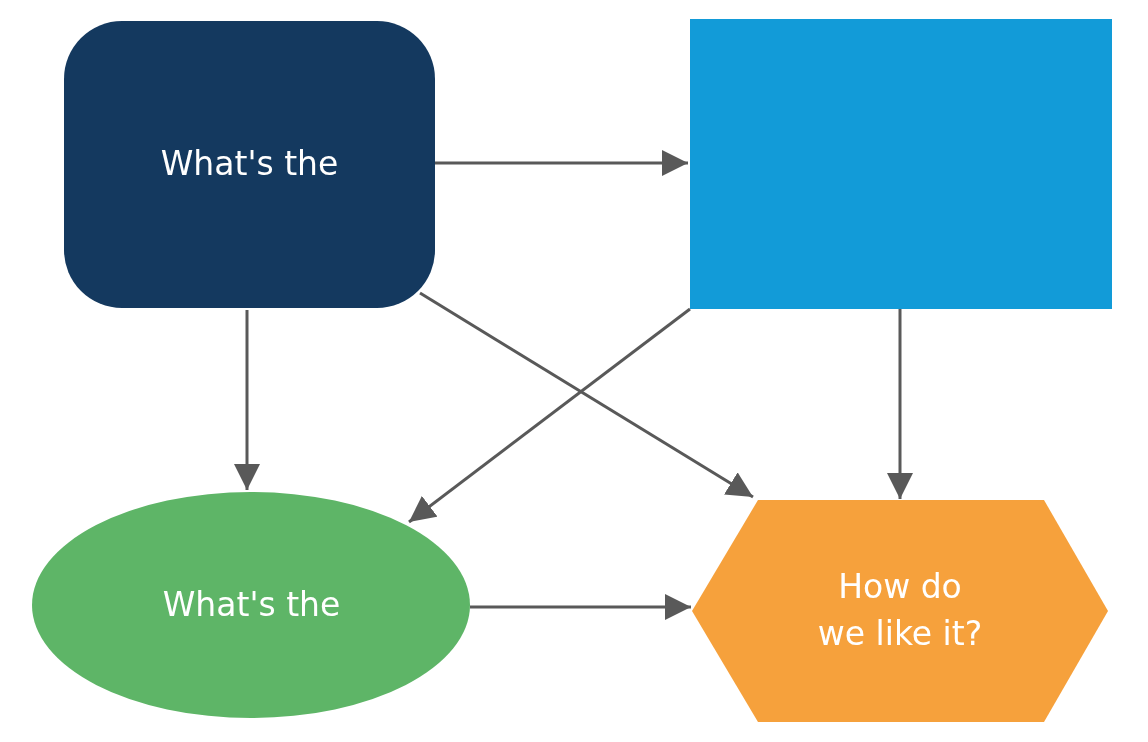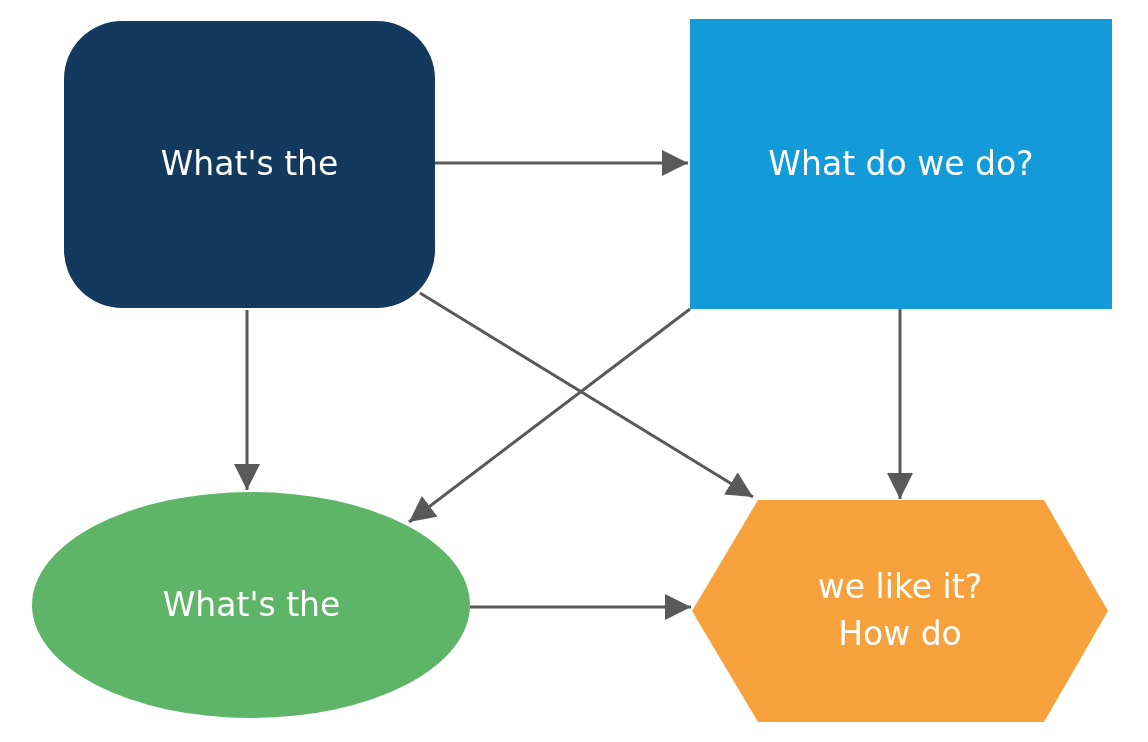--- a/index.html
+++ b/index.html
@@ -70,26 +70,23 @@
     <rect x="64" y="21" width="371" height="287" rx="58" ry="58" fill="#14395F"></rect>
     <rect x="690" y="19" width="422" height="290" fill="#129BD8"></rect>
     <ellipse cx="251" cy="605" rx="219" ry="113" fill="#5EB567"></ellipse>
     <polygon points="692,611 758,500 1044,500 1108,611 1044,722 758,722" fill="#F6A13C"></polygon>
   </svg>
 
   <div class="node-label label-situation">
     <span>What's the</span>
   </div>
 
-  <div class="node-label label-action">
-    <span>What do we do?</span>
-  </div>
 
   <div class="node-label label-outcome">
     <span>What's the</span>
   </div>
 
   <div class="node-label label-evaluation">
+    <span>How do</span>
     <span>we like it?</span>
-    <span>How do</span>
   </div>
 
 </div>
 
 </body></html>

